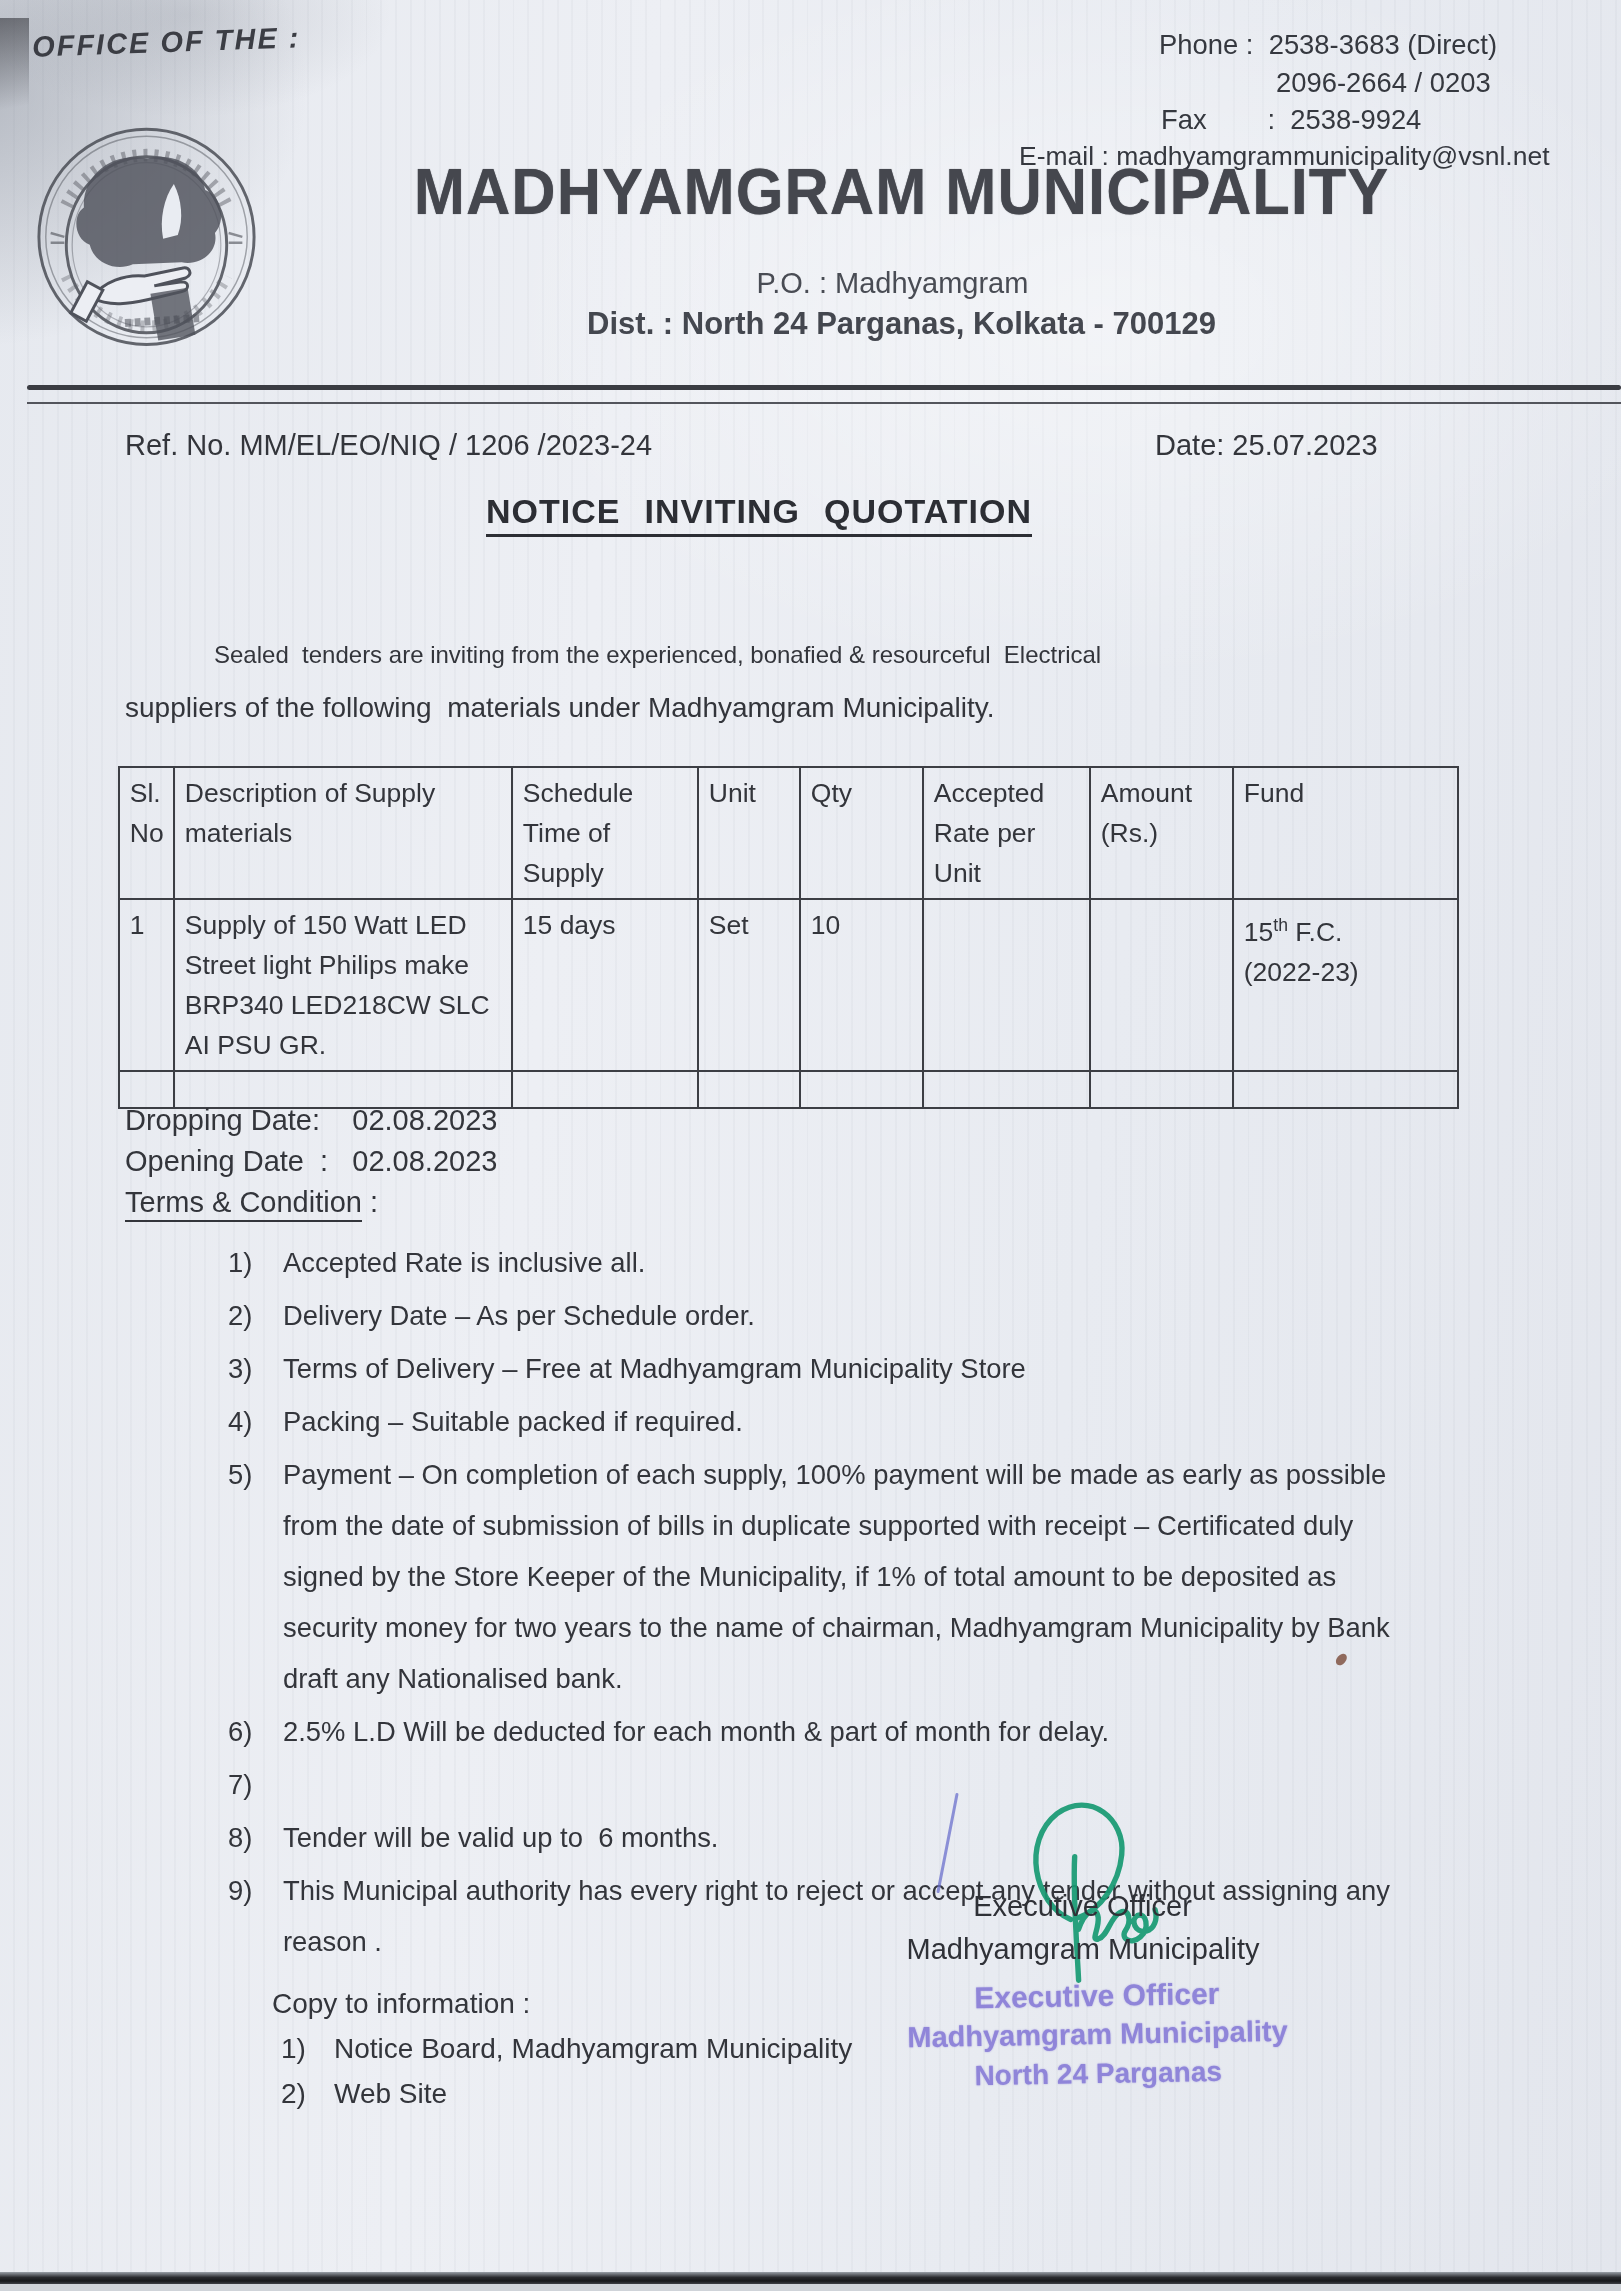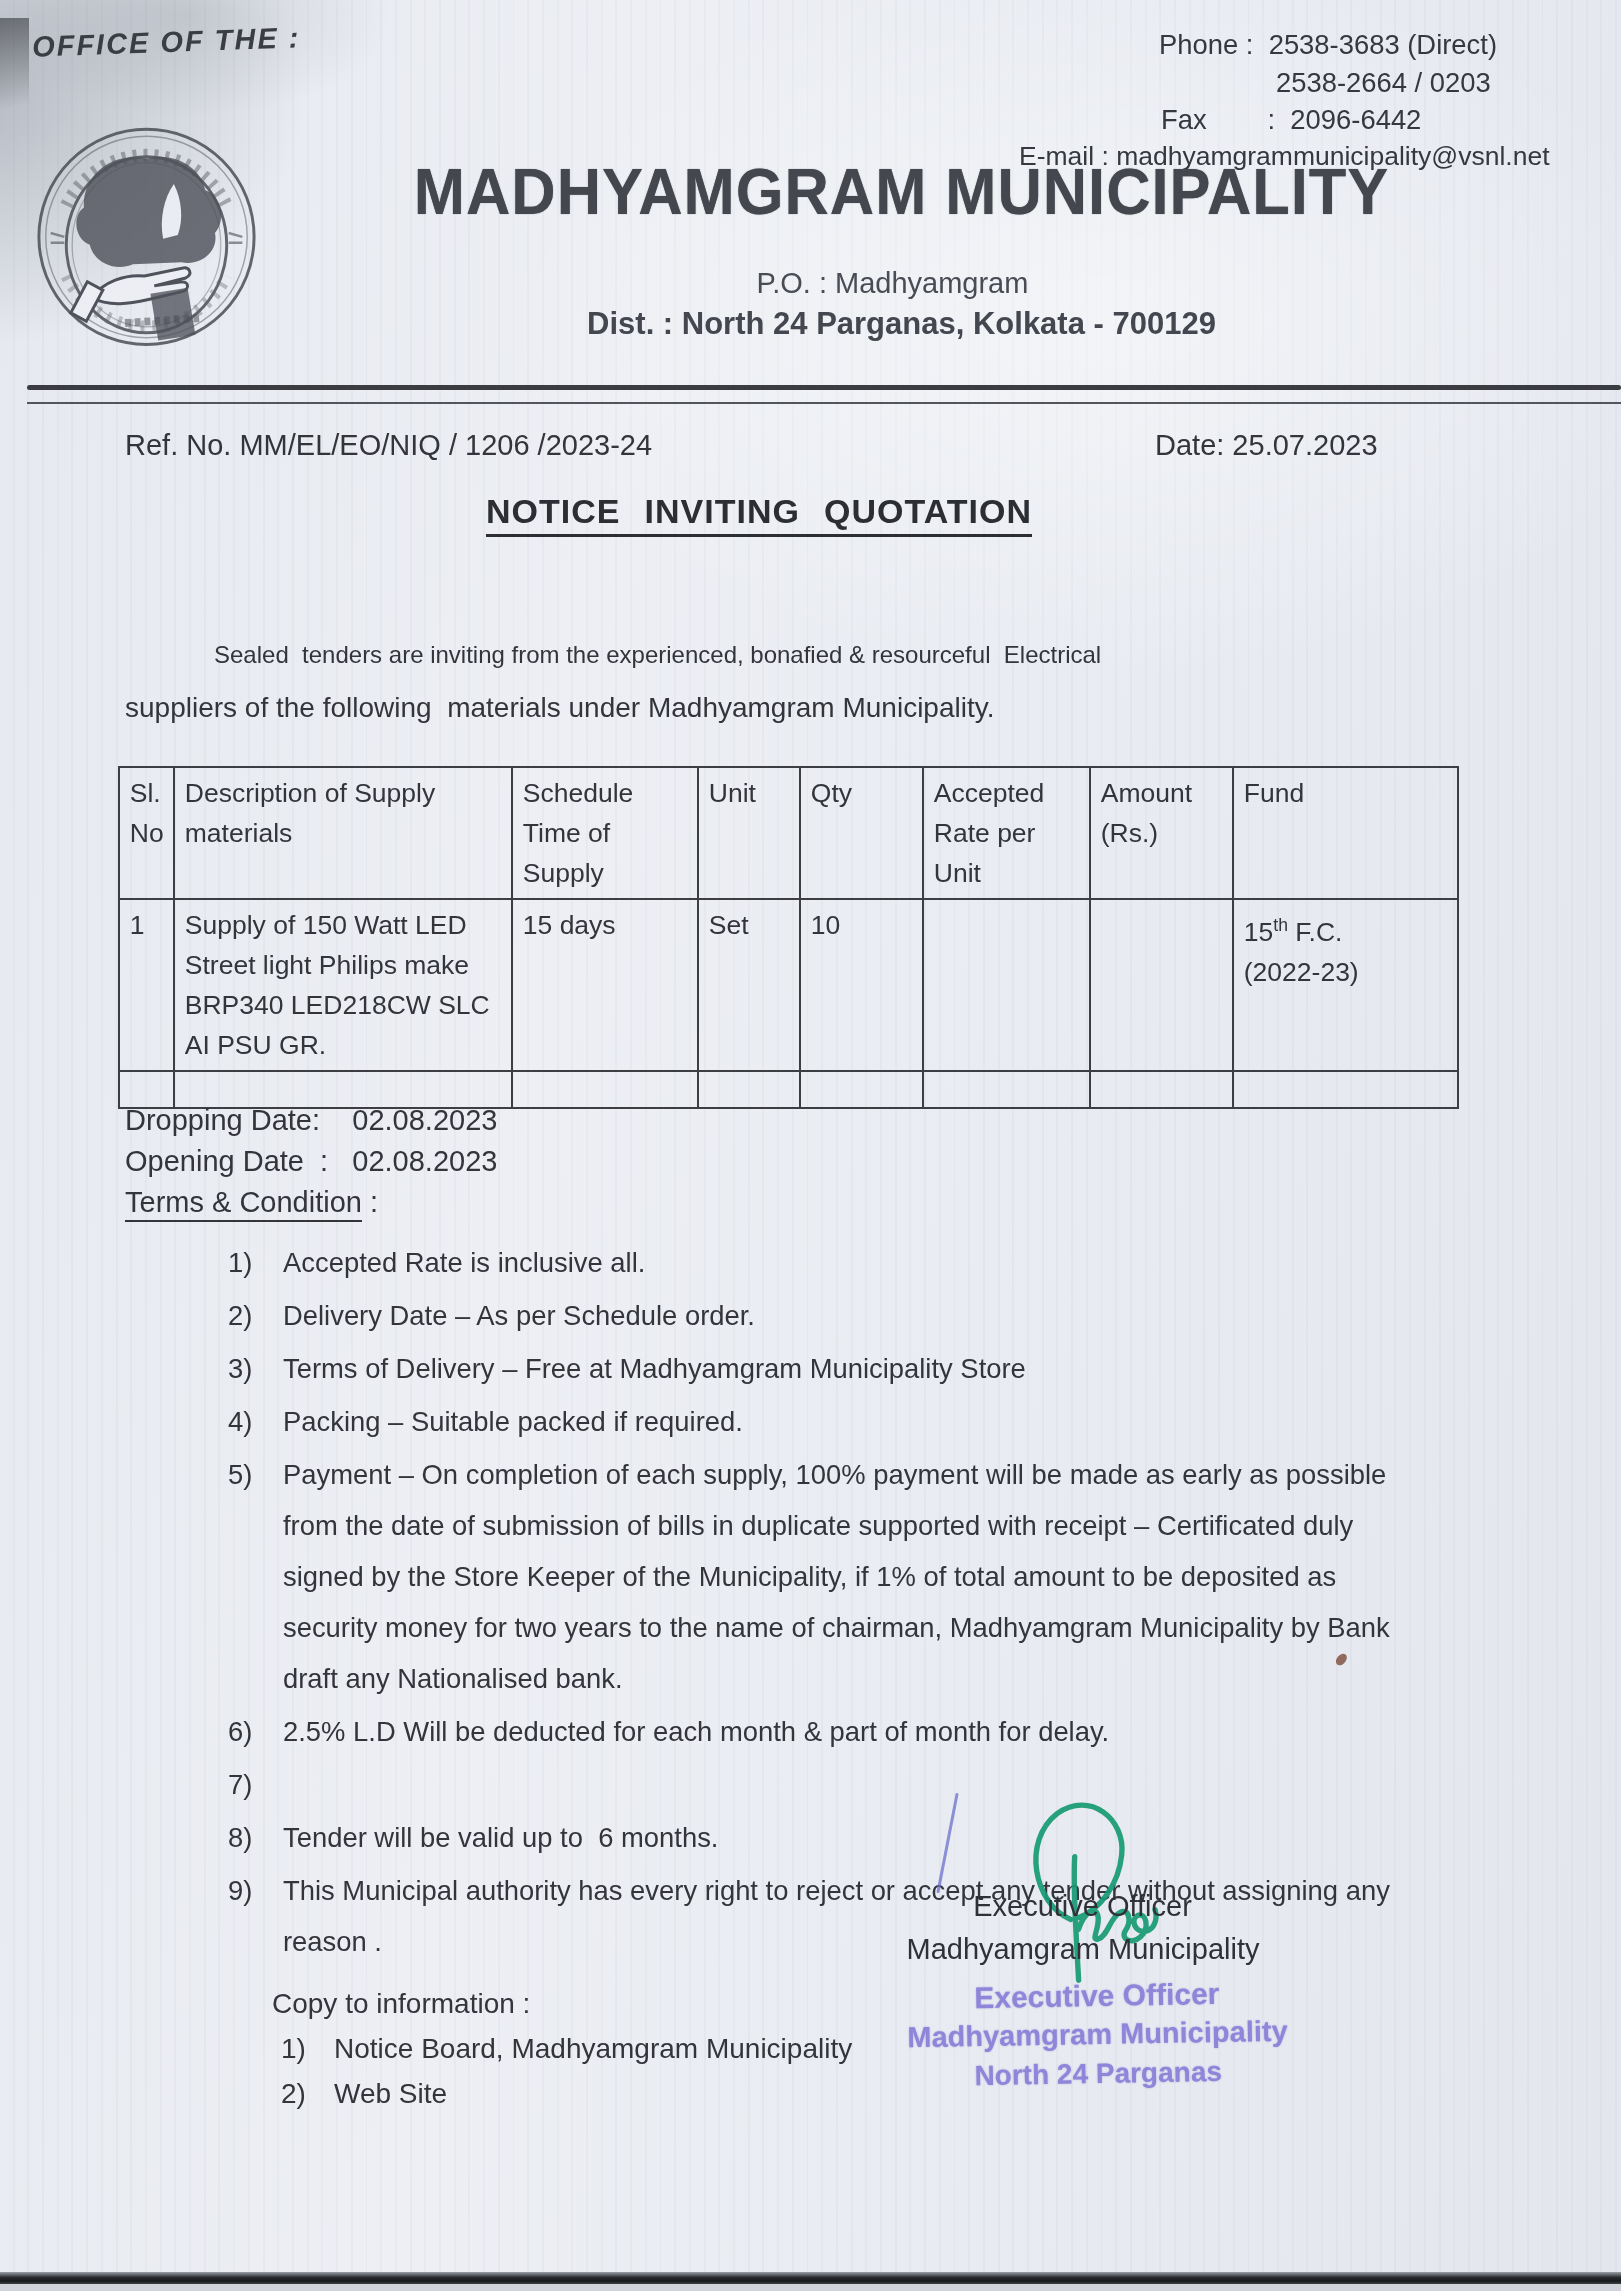--- a/index.html
+++ b/index.html
@@ -95,22 +95,22 @@
 <body>
 
 <div id="page">
 
   <div class="corner-mark"></div>
   <div class="speck"></div>
 
   <div class="line office-of">OFFICE OF THE :</div>
 
   <div class="line contact" style="left:1159px;top:29px;">Phone :  2538-3683 (Direct)</div>
-  <div class="line contact" style="left:1276px;top:67px;">2538-2664 / 0203</div>
-  <div class="line contact" style="left:1161px;top:104px;">Fax        :  2096-6442</div>
+  <div class="line contact" style="left:1276px;top:67px;">2096-2664 / 0203</div>
+  <div class="line contact" style="left:1161px;top:104px;">Fax        :  2538-9924</div>
   <div class="line contact" style="left:1019px;top:141px;font-size:26.5px;">E-mail : madhyamgrammunicipality@vsnl.net</div>
 
   <div style="position:absolute;left:35px;top:90px;width:223px;height:286px;">
     <svg width="223" height="286" viewBox="0 0 228 292">
       <g stroke="#4b4e56" fill="none" opacity="0.85">
         <circle cx="114" cy="150" r="110" stroke-width="3"></circle>
         <circle cx="114" cy="150" r="103" stroke-width="1.5" opacity=".55"></circle>
         <ellipse cx="114" cy="158" rx="82" ry="90" stroke-width="3"></ellipse>
         <ellipse cx="114" cy="158" rx="76" ry="84" stroke-width="1.2" opacity=".45"></ellipse>
         <path d="M 32,118 A 91,91 0 0 1 196,118" stroke-width="13" stroke-dasharray="4 7" opacity=".5"></path>

